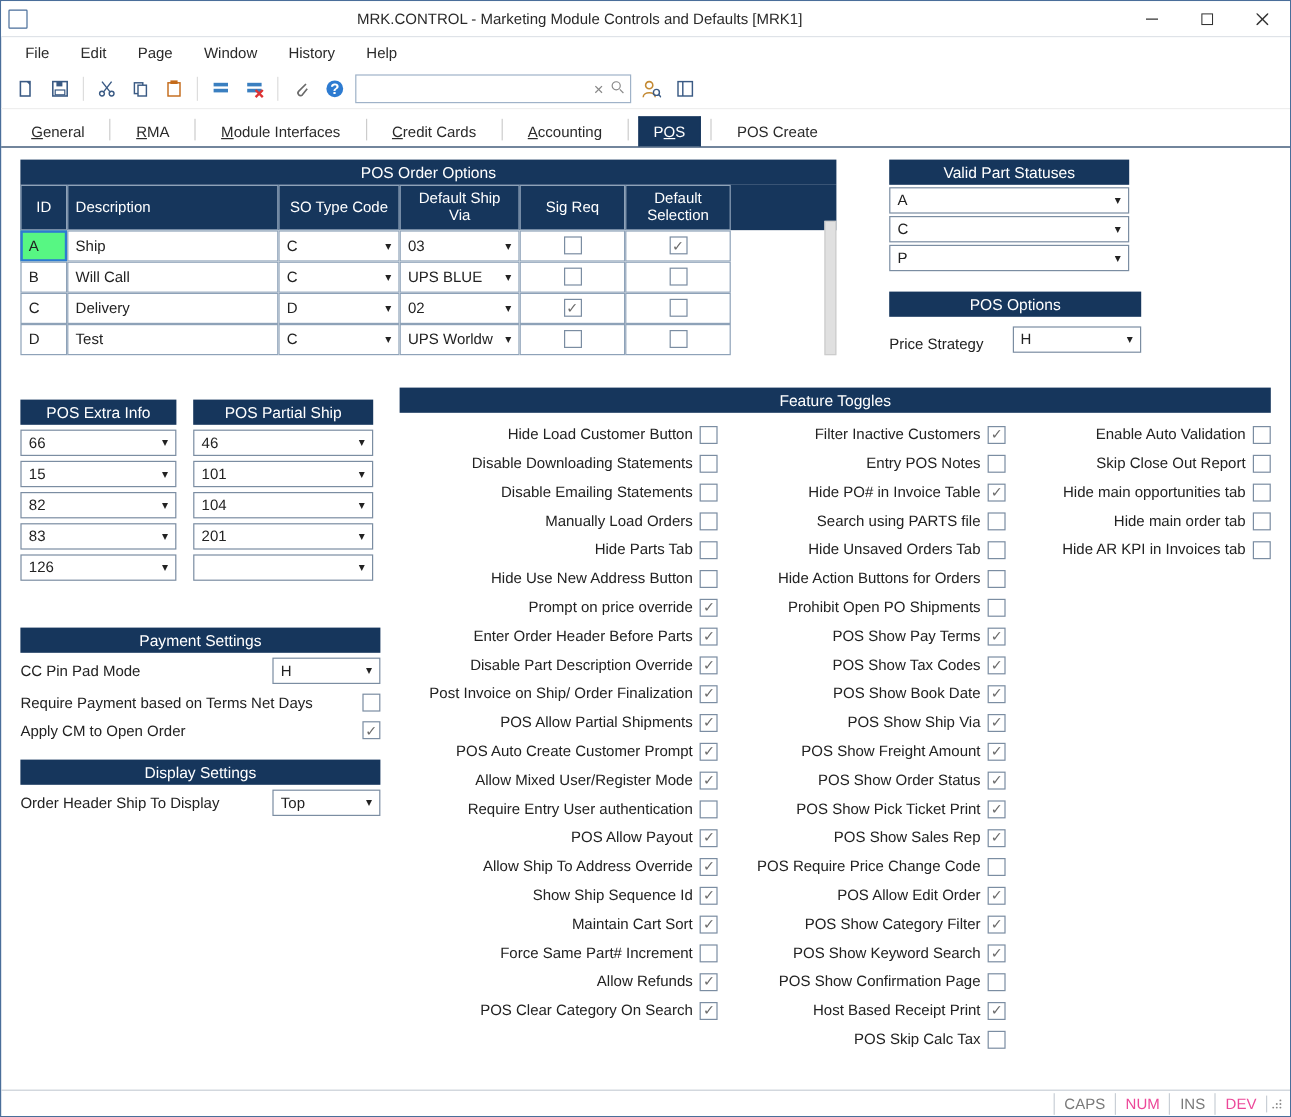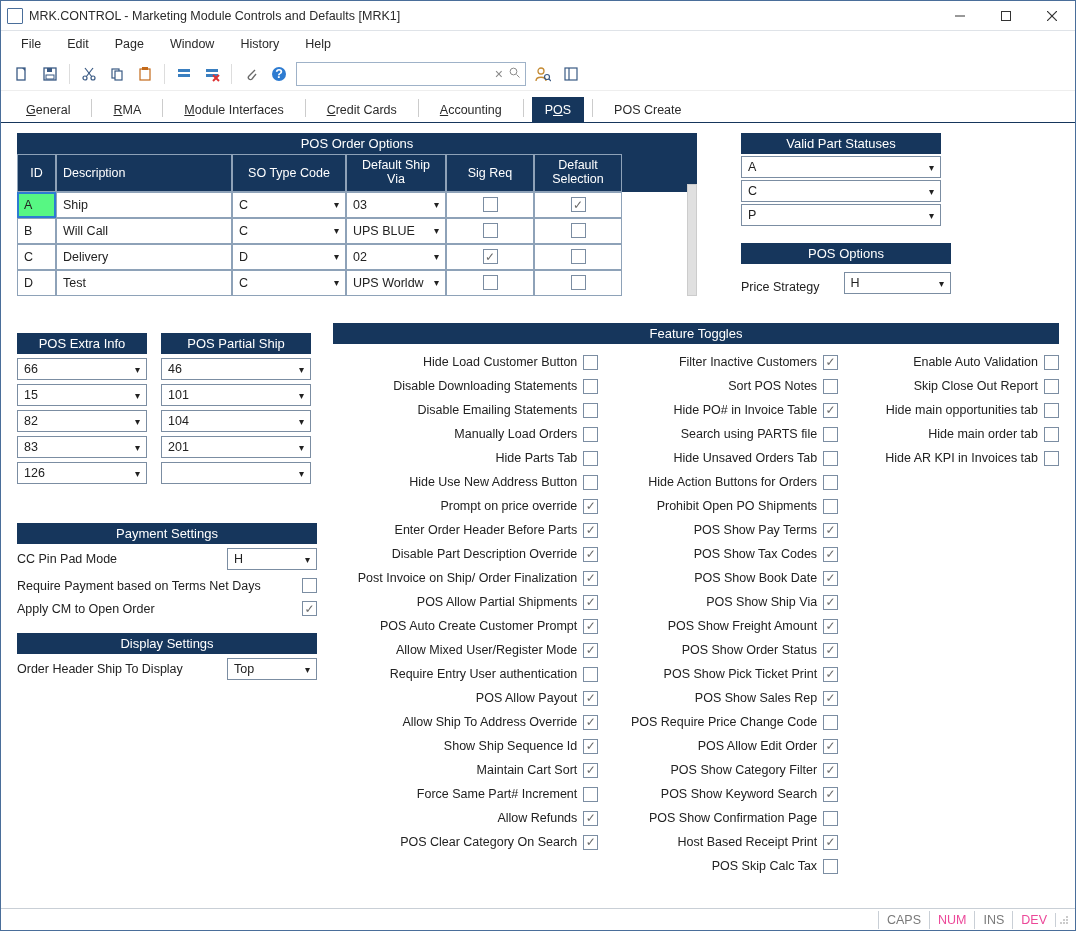--- a/index.html
+++ b/index.html
@@ -1,20 +1,20 @@
 <!DOCTYPE html>
 <html><head>
 <meta charset="utf-8">
 <style>
   * { box-sizing: border-box; margin: 0; padding: 0; font-family: "Segoe UI", Tahoma, sans-serif; font-size: 12.5px; }
   body { background: #fff; color: #222; user-select: none; }
   .window { width: 1076px; height: 931px; border: 1px solid #4a6e9a; background: #fff; display: flex; flex-direction: column; }
 
   
-  .titlebar { height: 30px; display: flex; align-items: center; padding: 0 0 0 6px; background: #fff; border-bottom: 1px solid #dfe3e8; }
+  .titlebar { height: 30px; display: flex; align-items: center; padding: 0 0 0 6px; background: #fff; border-bottom: 1px solid #dfe3e8; text-align: center; }
   .titlebar .app-icon { width: 16px; height: 16px; border: 1.5px solid #4a6e9a; border-radius: 1px; margin-right: 6px; }
   .titlebar .title { flex: 1; color: #2a2a2a; }
   .titlebar .winbtn { width: 46px; height: 30px; display: flex; align-items: center; justify-content: center; color: #333; }
   .titlebar .winbtn svg { width: 10px; height: 10px; }
 
   
   .menubar { height: 26px; display: flex; align-items: center; padding: 0 10px; gap: 6px; }
   .menubar .menu { padding: 3px 10px; color: #2a2a2a; }
 
   
@@ -37,21 +37,21 @@
   .main { flex: 1; padding: 12px 16px; overflow: hidden; position: relative; }
 
   .panel-title { background: #16365c; color: #fff; text-align: center; padding: 3px 0; font-size: 13px; }
 
   
   .order-options { position: absolute; left: 16px; top: 10px; width: 680px; }
   .grid-head { display: flex; background: #16365c; color: #fff; }
   .grid-head > div, .grid-row > div { border: 1px solid #8ea2b8; padding: 4px 6px; text-align: center; display: flex; align-items: center; justify-content: center; }
   .col-id { width: 39px; }
   .col-desc { width: 176px; justify-content: flex-start !important; padding-left: 6px; }
-  .col-so { width: 114px; }
+  .col-so { width: 101px; }
   .col-ship { width: 100px; }
   .col-sig { width: 88px; }
   .col-def { width: 88px; }
   .grid-body { background: #fff; }
   .grid-row { display: flex; height: 26px; }
   .grid-row > div { background: #fff; }
   .cell-sel { background: #57f783 !important; outline: 2px solid #2d7bd1; outline-offset: -2px; }
   .dd { display: flex; align-items: center; width: 100%; justify-content: space-between; }
   .dd-caret { font-size: 10px; margin-left: 4px; }
   .sb-v { width: 10px; background: #e0e0e0; border: 1px solid #ccc; position: absolute; right: 0; top: 30px; bottom: 0; }
@@ -538,21 +538,21 @@
               <label>POS Clear Category On Search</label>
               <span class="chk checked"></span>
             </div>
           </div>
         <div class="ft-col c2" id="ft-col2">
             <div class="ft-row">
               <label>Filter Inactive Customers</label>
               <span class="chk checked"></span>
             </div>
             <div class="ft-row">
-              <label>Sort POS Notes</label>
+              <label>Entry POS Notes</label>
               <span class="chk"></span>
             </div>
             <div class="ft-row">
               <label>Hide PO# in Invoice Table</label>
               <span class="chk checked"></span>
             </div>
             <div class="ft-row">
               <label>Search using PARTS file</label>
               <span class="chk"></span>
             </div>

